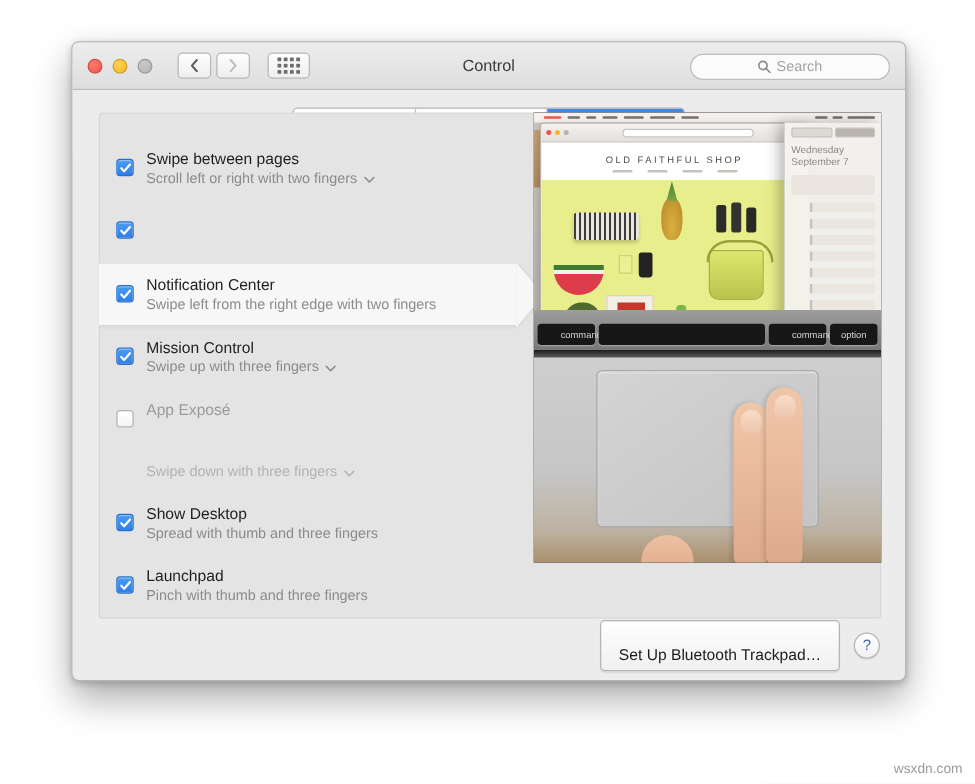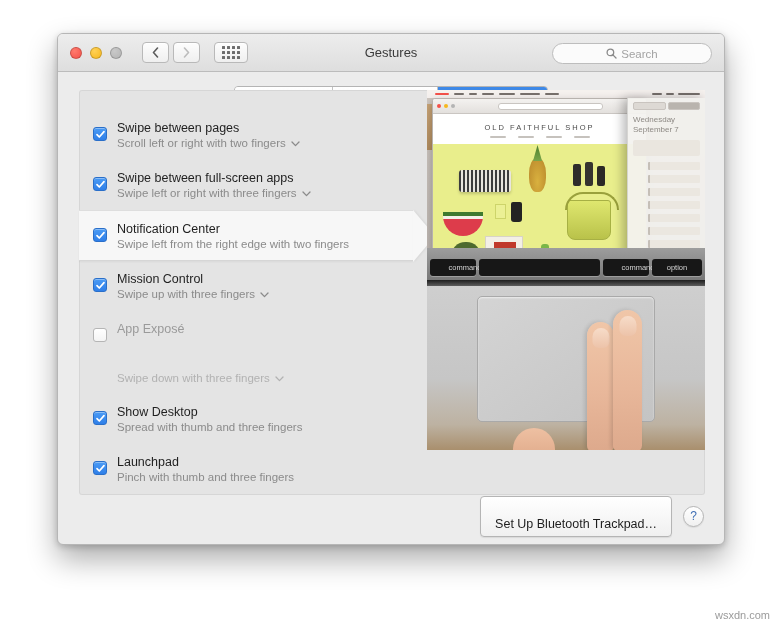--- a/index.html
+++ b/index.html
@@ -367,21 +367,21 @@
     display:flex; align-items:flex-end; gap:3px; padding: 0 3px 4px;
   }
   .key {
     background:#171717; border-radius:3px; height:17px;
     color:#d6d6d6; font-size:7.5px;
     display:flex; align-items:center; justify-content:center;
     box-shadow: 0 1px 0 rgba(255,255,255,0.25);
   }
   .key.cmd { width: 46px; padding-left: 24px; }
   .key.space { flex:1; }
-  .key.opt { width: 50px; }
+  .key.opt { width: 38px; }
 
   
   .trackpad-photo {
     position:absolute; left:0; right:0; top:190px; bottom:0;
     background: linear-gradient(to bottom, #cfcfcf 0%, #c6c6c6 58%, #bdb2a2 85%, #a98f6d 100%);
     overflow:hidden;
   }
   .kbd-shadow {
     position:absolute; left:0; right:0; top:0; height:6px;
     background: linear-gradient(to bottom, #1d1d1d, #5c5c5c);
@@ -489,21 +489,21 @@
           <i></i>
           <i></i>
           <i></i>
           <i></i>
           <i></i>
           <i></i>
           <i></i>
       </span>
     </div>
 
-    <div class="win-title">Gestures</div>
+    <div class="win-title">Control</div>
 
     <div class="search-field">
       <svg class="magnifier" width="11" height="11" viewBox="0 0 11 11">
         <circle cx="4.4" cy="4.4" r="3.3" fill="none" stroke="#8a8a8a" stroke-width="1.3"></circle>
         <line x1="6.9" y1="6.9" x2="10" y2="10" stroke="#8a8a8a" stroke-width="1.3" stroke-linecap="round"></line>
       </svg>
       <span class="search-ph">Search</span>
     </div>
   </div>
 
@@ -534,29 +534,20 @@
             </svg>
           </span>
         </span>
       </div>
 
       <div class="gesture">
         <span class="checkbox on">
           <svg width="11" height="11" viewBox="0 0 11 11">
             <polyline points="2,5.6 4.3,8 9,2.6" fill="none" stroke="#ffffff" stroke-width="1.7" stroke-linecap="round" stroke-linejoin="round"></polyline>
           </svg>
-        </span>
-        <span class="gtext">
-          <span class="gtitle">Swipe between full-screen apps</span>
-          <span class="gsub">
-            <span>Swipe left or right with three fingers</span>
-            <svg class="chev" width="9" height="6" viewBox="0 0 9 6">
-              <polyline points="1,1 4.5,4.6 8,1" fill="none" stroke="#8b8b8b" stroke-width="1.3" stroke-linecap="round" stroke-linejoin="round"></polyline>
-            </svg>
-          </span>
         </span>
       </div>
 
       <div class="gesture highlighted">
         <span class="checkbox on">
           <svg width="11" height="11" viewBox="0 0 11 11">
             <polyline points="2,5.6 4.3,8 9,2.6" fill="none" stroke="#ffffff" stroke-width="1.7" stroke-linecap="round" stroke-linejoin="round"></polyline>
           </svg>
         </span>
         <span class="gtext">

